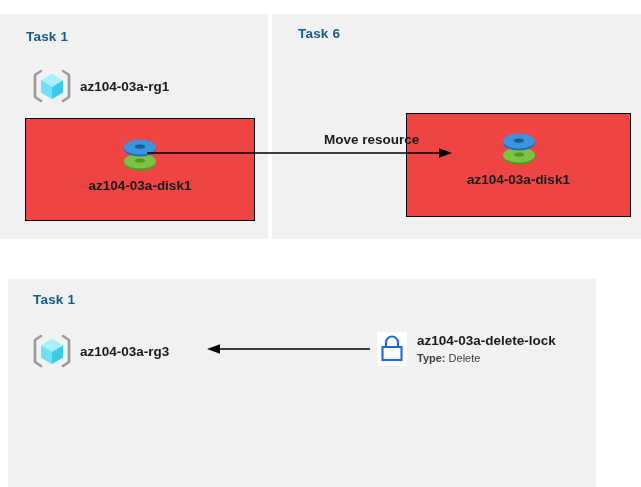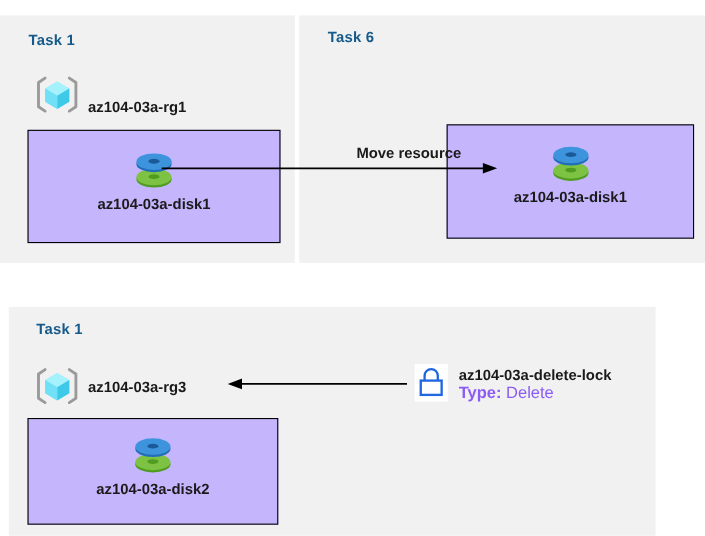--- a/index.html
+++ b/index.html
@@ -37,38 +37,38 @@
     font-size: 13.5px;
     letter-spacing: 0.2px;
     white-space: nowrap;
   }
   #label-task1 { left: 26px;  top: 15px; }
   #label-task2 { left: 298px; top: 12px; }
   #label-task3 { left: 33px;  top: 278px; }
 
   
   .rg-row { position: absolute; display: flex; align-items: center; }
-  #rg-row-1 { left: 32px;  top: 53px; align-items: flex-end; }
+  #rg-row-1 { left: 32px;  top: 53px; }
   #rg-row-2 { left: 405px; top: 53px; }
   #rg-row-3 { left: 32px;  top: 318px; }
 
   .rg-name {
     font-weight: bold;
     font-size: 13.5px;
     color: #1a1a1a;
     margin-left: 8px;
     white-space: nowrap;
   }
   .cube-icon { width: 40px; height: 38px; display: block; flex: 0 0 auto; }
 
   
   .res-box {
     position: absolute;
     border: 1.5px solid #000000;
-    background: #c4b5fd;
+    background: #ef4444;
     box-sizing: border-box;
   }
   #box-disk1-a { left: 25px;  top: 104px; width: 230px; height: 103px; }
   #box-disk1-b { left: 406px; top: 99px;  width: 225px; height: 104px; }
   #box-disk2   { left: 25px;  top: 366px; width: 228px; height: 97px; }
 
   .disk-group { position: absolute; text-align: center; width: 100%; }
   .disk-icon { width: 46px; height: 44px; display: block; margin: 0 auto; }
   .disk-name {
     font-weight: bold;
@@ -93,39 +93,39 @@
     color: #1a1a1a;
     white-space: nowrap;
   }
   #label-move-resource { left: 282px; top: 118px; padding-left: 42px; }
 
   
   #lock-block {
     position: absolute;
     left: 377px; top: 317px;
     display: flex;
-    align-items: flex-start;
+    align-items: center;
   }
   .lock-swatch {
     background: #ffffff;
     width: 30px; height: 34px;
     flex: 0 0 auto;
     display: block;
   }
   .lock-text { margin-left: 10px; margin-top: 2px; }
   .lock-name {
     font-weight: bold;
     font-size: 13.5px;
     color: #1a1a1a;
     white-space: nowrap;
     line-height: 16px;
   }
   .lock-type {
-    font-size: 15px;
-    color: #8b5cf6;
+    font-size: 11px;
+    color: #404040;
     white-space: nowrap;
     line-height: 16px;
     margin-top: 1px;
   }
   .lock-type b { font-weight: bold; }
 </style>
 </head>
 <body>
 
 <div class="canvas">
@@ -195,33 +195,20 @@
       <path d="M9 4 L3 8 L3 30 L9 34" fill="none" stroke="#9a9a9a" stroke-width="2.6" stroke-linecap="round" stroke-linejoin="round"></path>
       <path d="M31 4 L37 8 L37 30 L31 34" fill="none" stroke="#9a9a9a" stroke-width="2.6" stroke-linecap="round" stroke-linejoin="round"></path>
       <polygon points="20,7 31,13.5 31,25.5 20,32 9,25.5 9,13.5" fill="#8fecfb"></polygon>
       <polygon points="20,7 31,13.5 20,20 9,13.5" fill="#a6f2fc"></polygon>
       <polygon points="20,20 31,13.5 31,25.5 20,32" fill="#3fc9e8"></polygon>
       <polygon points="20,20 9,13.5 9,25.5 20,32" fill="#6fe0f5"></polygon>
     </svg>
     <div class="rg-name">az104-03a-rg3</div>
   </div>
 
-  <div class="res-box" id="box-disk2">
-    <div class="disk-group" id="disk-group-c">
-      <svg class="disk-icon" viewBox="0 0 46 44">
-        <ellipse cx="23" cy="31" rx="16" ry="7.5" fill="#4f9c20"></ellipse>
-        <ellipse cx="23" cy="29" rx="16" ry="7.5" fill="#7dc242"></ellipse>
-        <ellipse cx="23" cy="28.6" rx="5" ry="2.2" fill="#4f9c20"></ellipse>
-        <ellipse cx="23" cy="17" rx="16" ry="7.5" fill="#1f6fb8"></ellipse>
-        <ellipse cx="23" cy="15" rx="16" ry="7.5" fill="#3d94dd"></ellipse>
-        <ellipse cx="23" cy="14.6" rx="5" ry="2.2" fill="#1b5a99"></ellipse>
-      </svg>
-      <div class="disk-name">az104-03a-disk2</div>
-    </div>
-  </div>
 
   <svg class="arrow-svg" id="arrow-lock" width="170" height="22">
     <line x1="165" y1="10" x2="12" y2="10" stroke="#000000" stroke-width="1.6"></line>
     <polygon points="2,10 15,5.2 15,14.8" fill="#000000"></polygon>
   </svg>
 
   <div id="lock-block">
     <svg class="lock-swatch" viewBox="0 0 30 34">
       <rect x="0" y="0" width="30" height="34" fill="#ffffff"></rect>
       <path d="M9 15 L9 10.5 A6 6 0 0 1 21 10.5 L21 15" fill="none" stroke="#1f66e0" stroke-width="2.1"></path>

